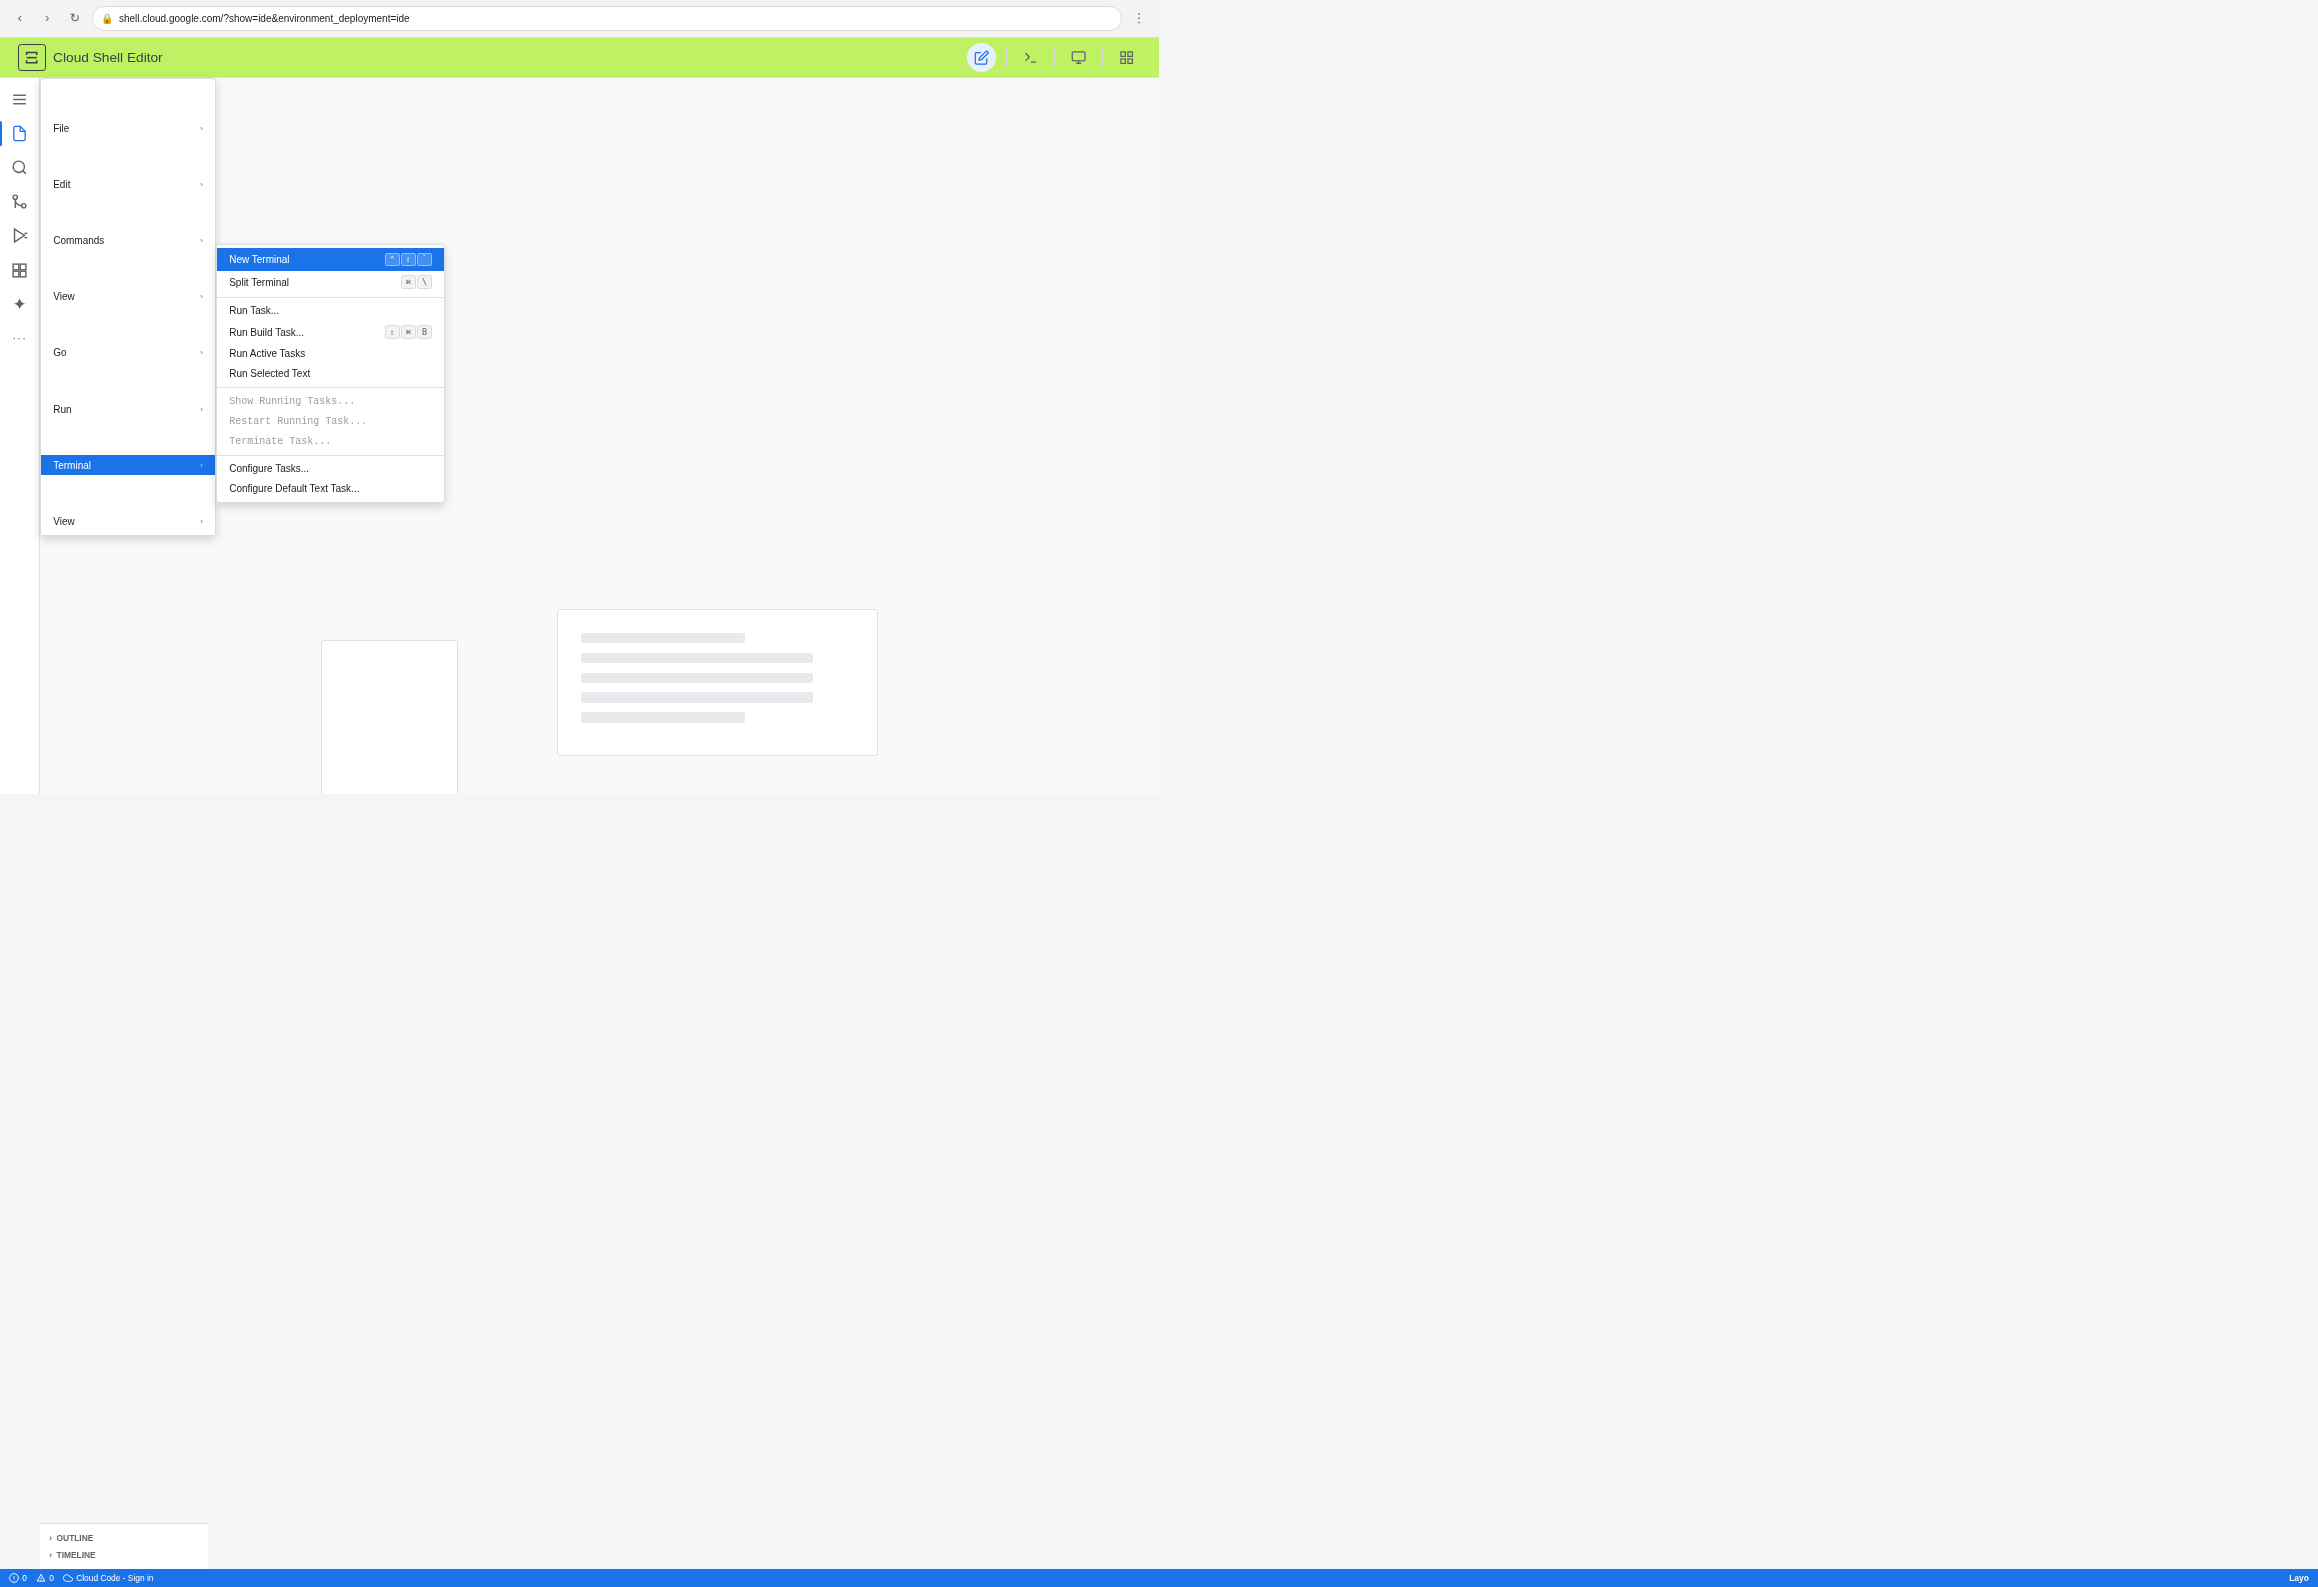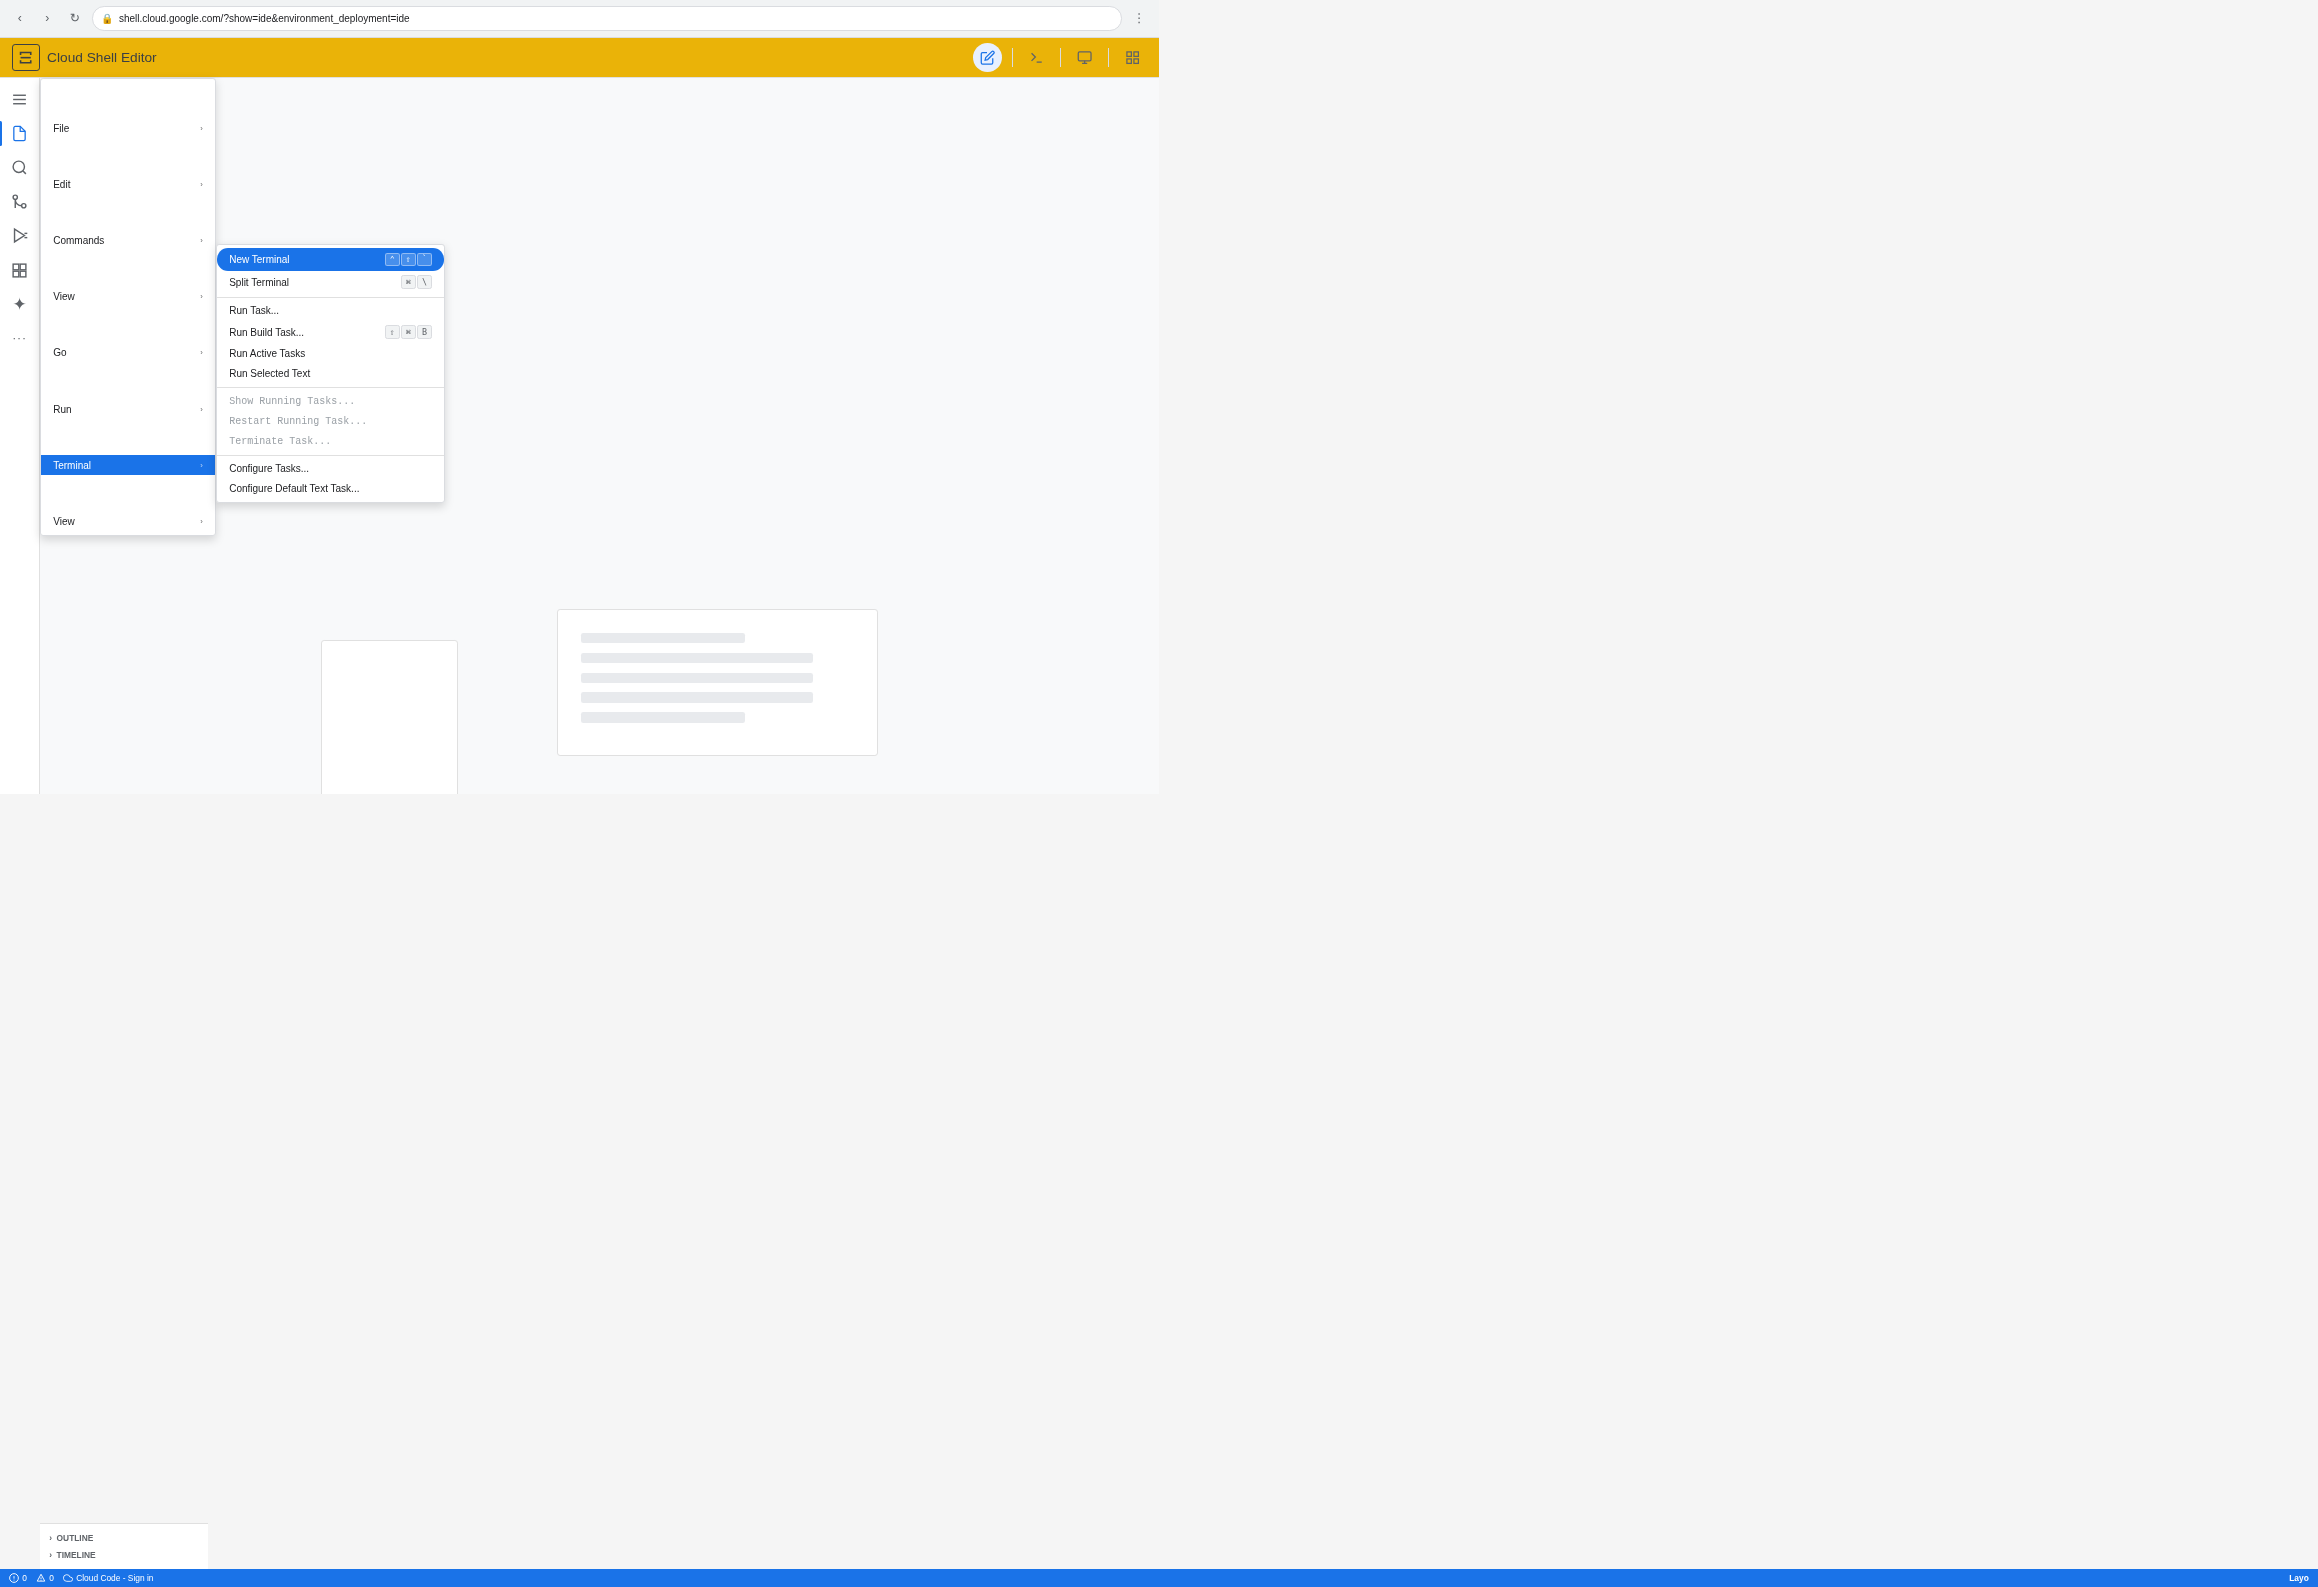--- a/index.html
+++ b/index.html
@@ -41,25 +41,25 @@
       display: flex;
       align-items: center;
       padding: 0 9.2px;
       font-size: 10px;
       color: #202124;
     }
     .lock-icon { color: #5f6368; margin-right: 4.6px; font-size: 10px; }
 
     
     .app-header {
-      background: #eab308;
+      background: #bef264;
       height: 40px;
       display: flex;
       align-items: center;
-      padding: 0 12px;
+      padding: 0 18px;
       border-bottom: 0.8px solid #e0e0e0;
       position: relative;
       z-index: 100;
     }
     .app-logo {
       display: flex; align-items: center; gap: 7.6px;
     }
     .logo-icon {
       width: 27.5px; height: 27.5px;
       border: 1.5px solid #3c4043;
@@ -201,21 +201,20 @@
       align-items: center;
       justify-content: space-between;
       padding: 4.6px 12.2px;
       cursor: pointer;
       font-size: 10px;
       color: #202124;
     }
     .submenu-item.highlighted {
       background: #1a73e8;
       color: white;
-      border-radius: 11px;
     }
     .submenu-item.disabled {
       color: #9aa0a6;
       cursor: default;
       font-family: Liberation Mono, monospace;
     }
 
     .kbd {
       font-size: 8.4px;
       color: #5f6368;

